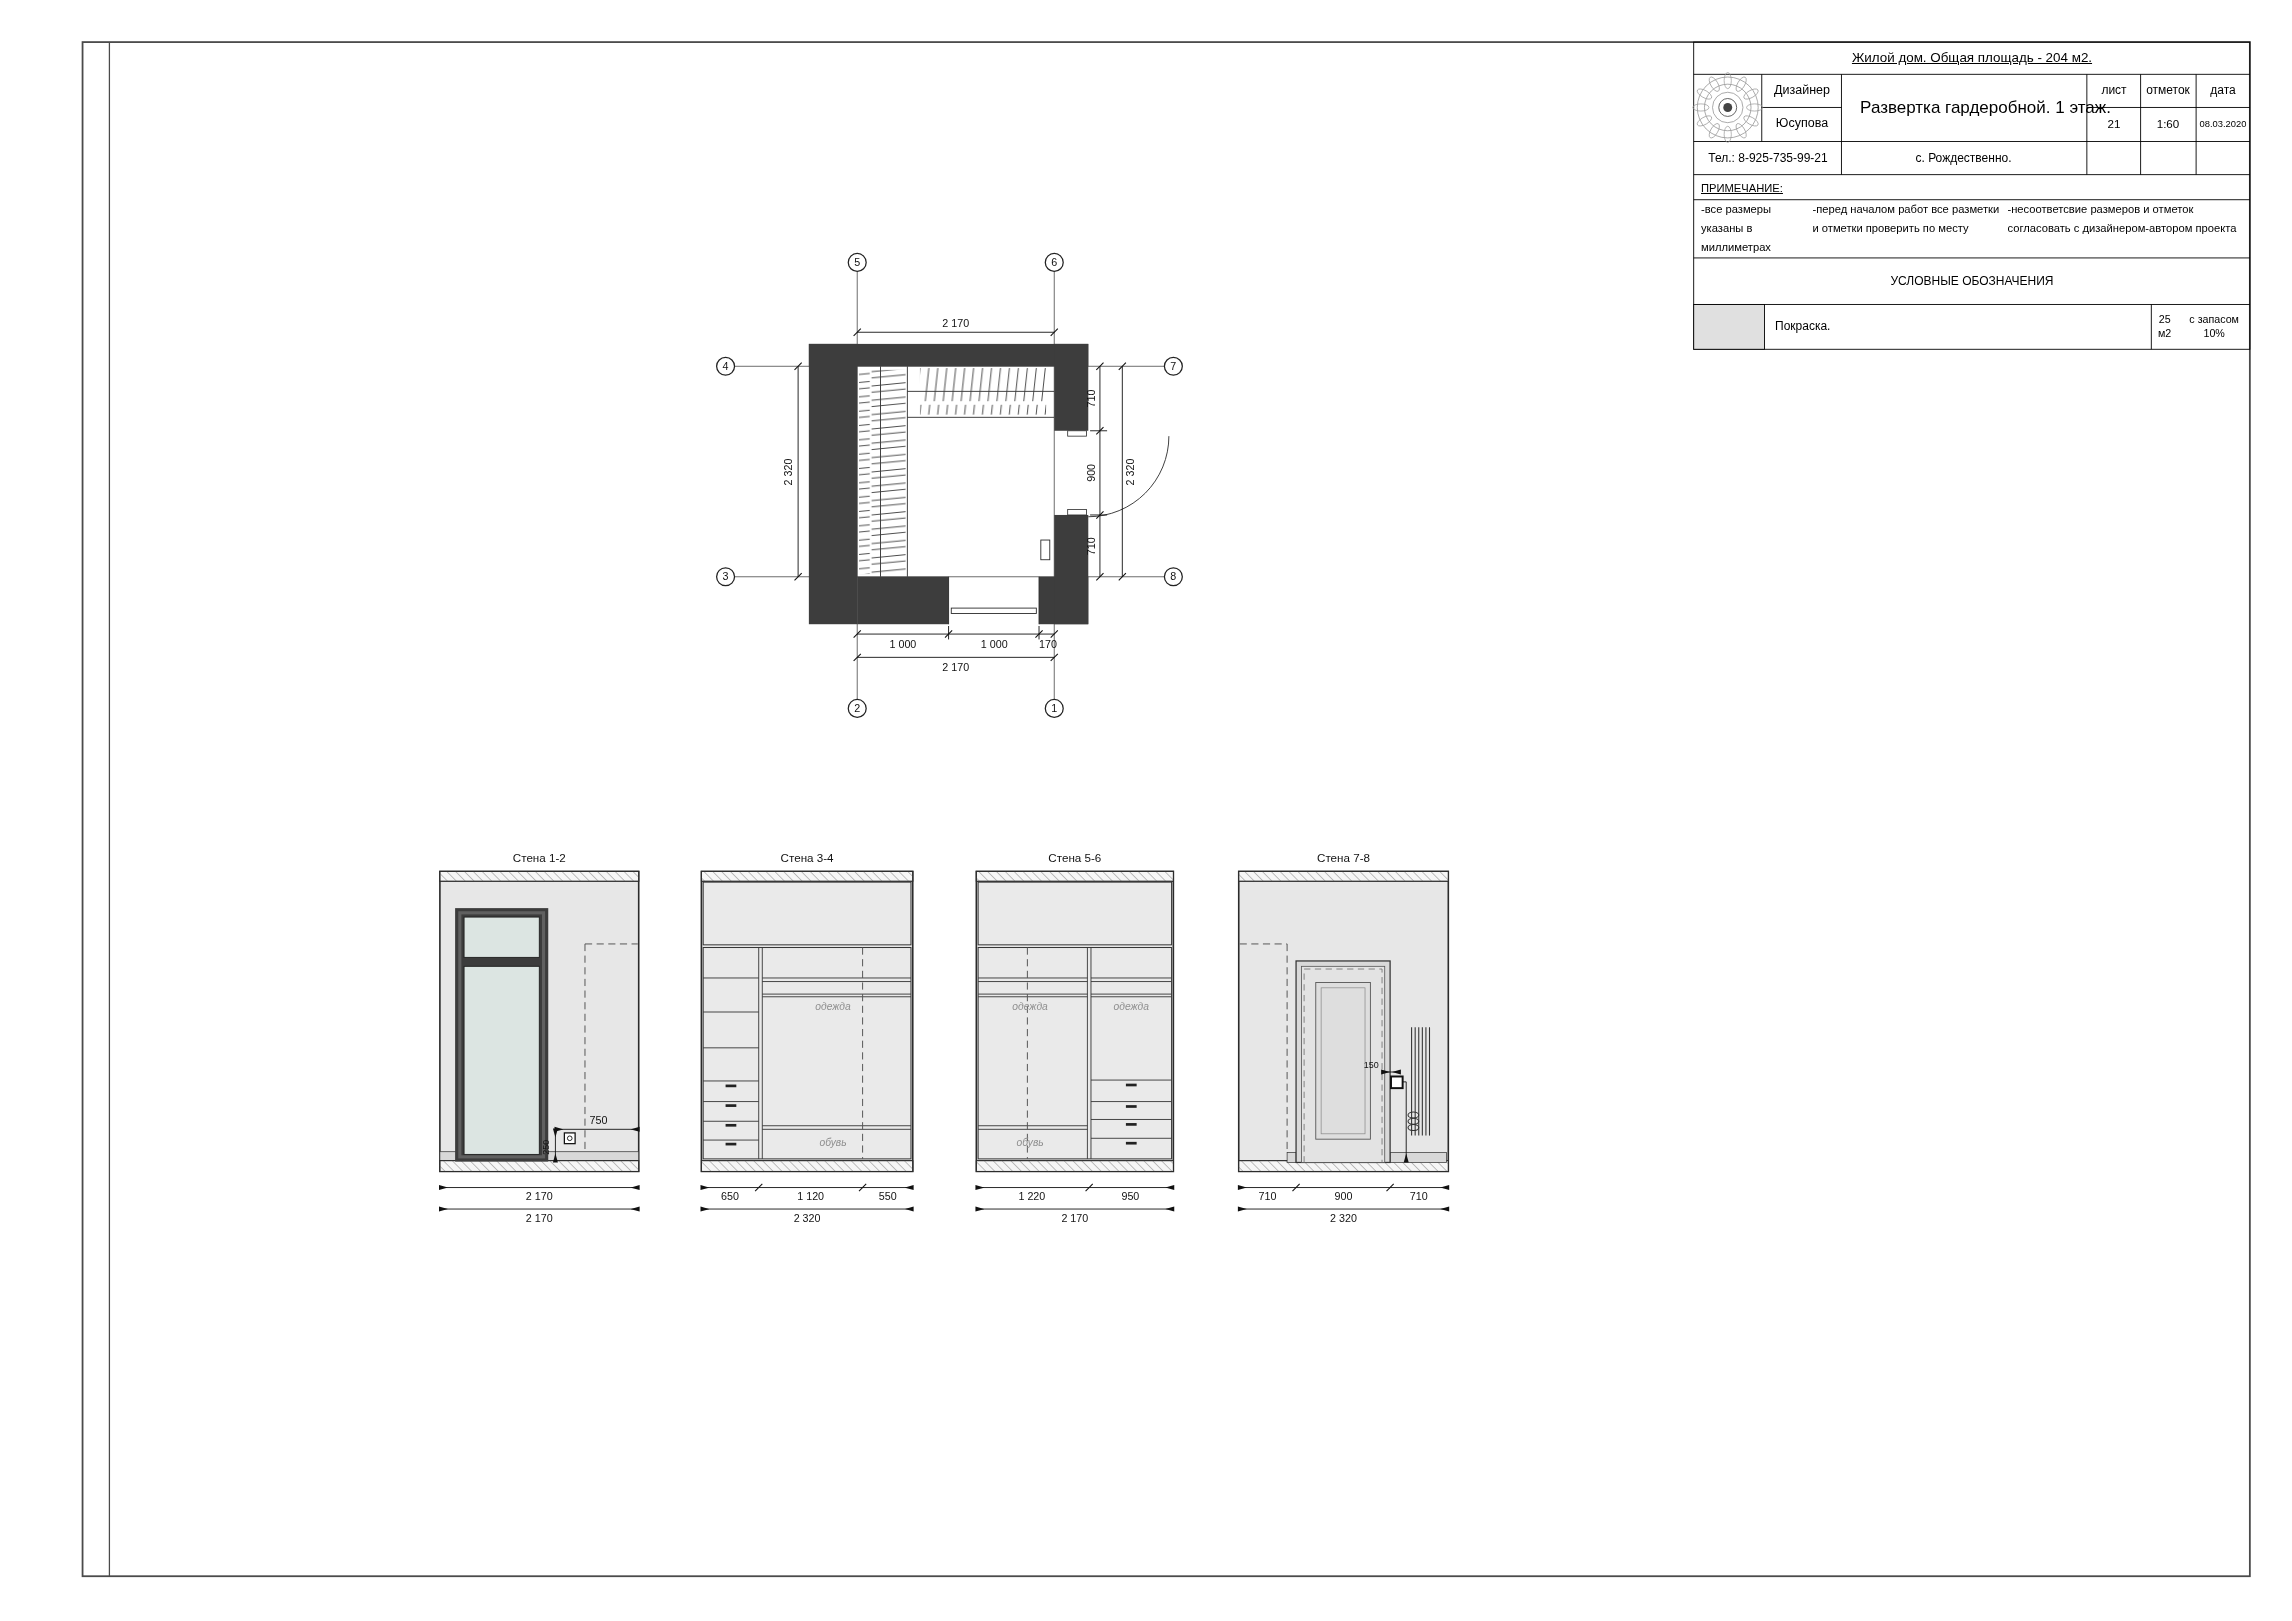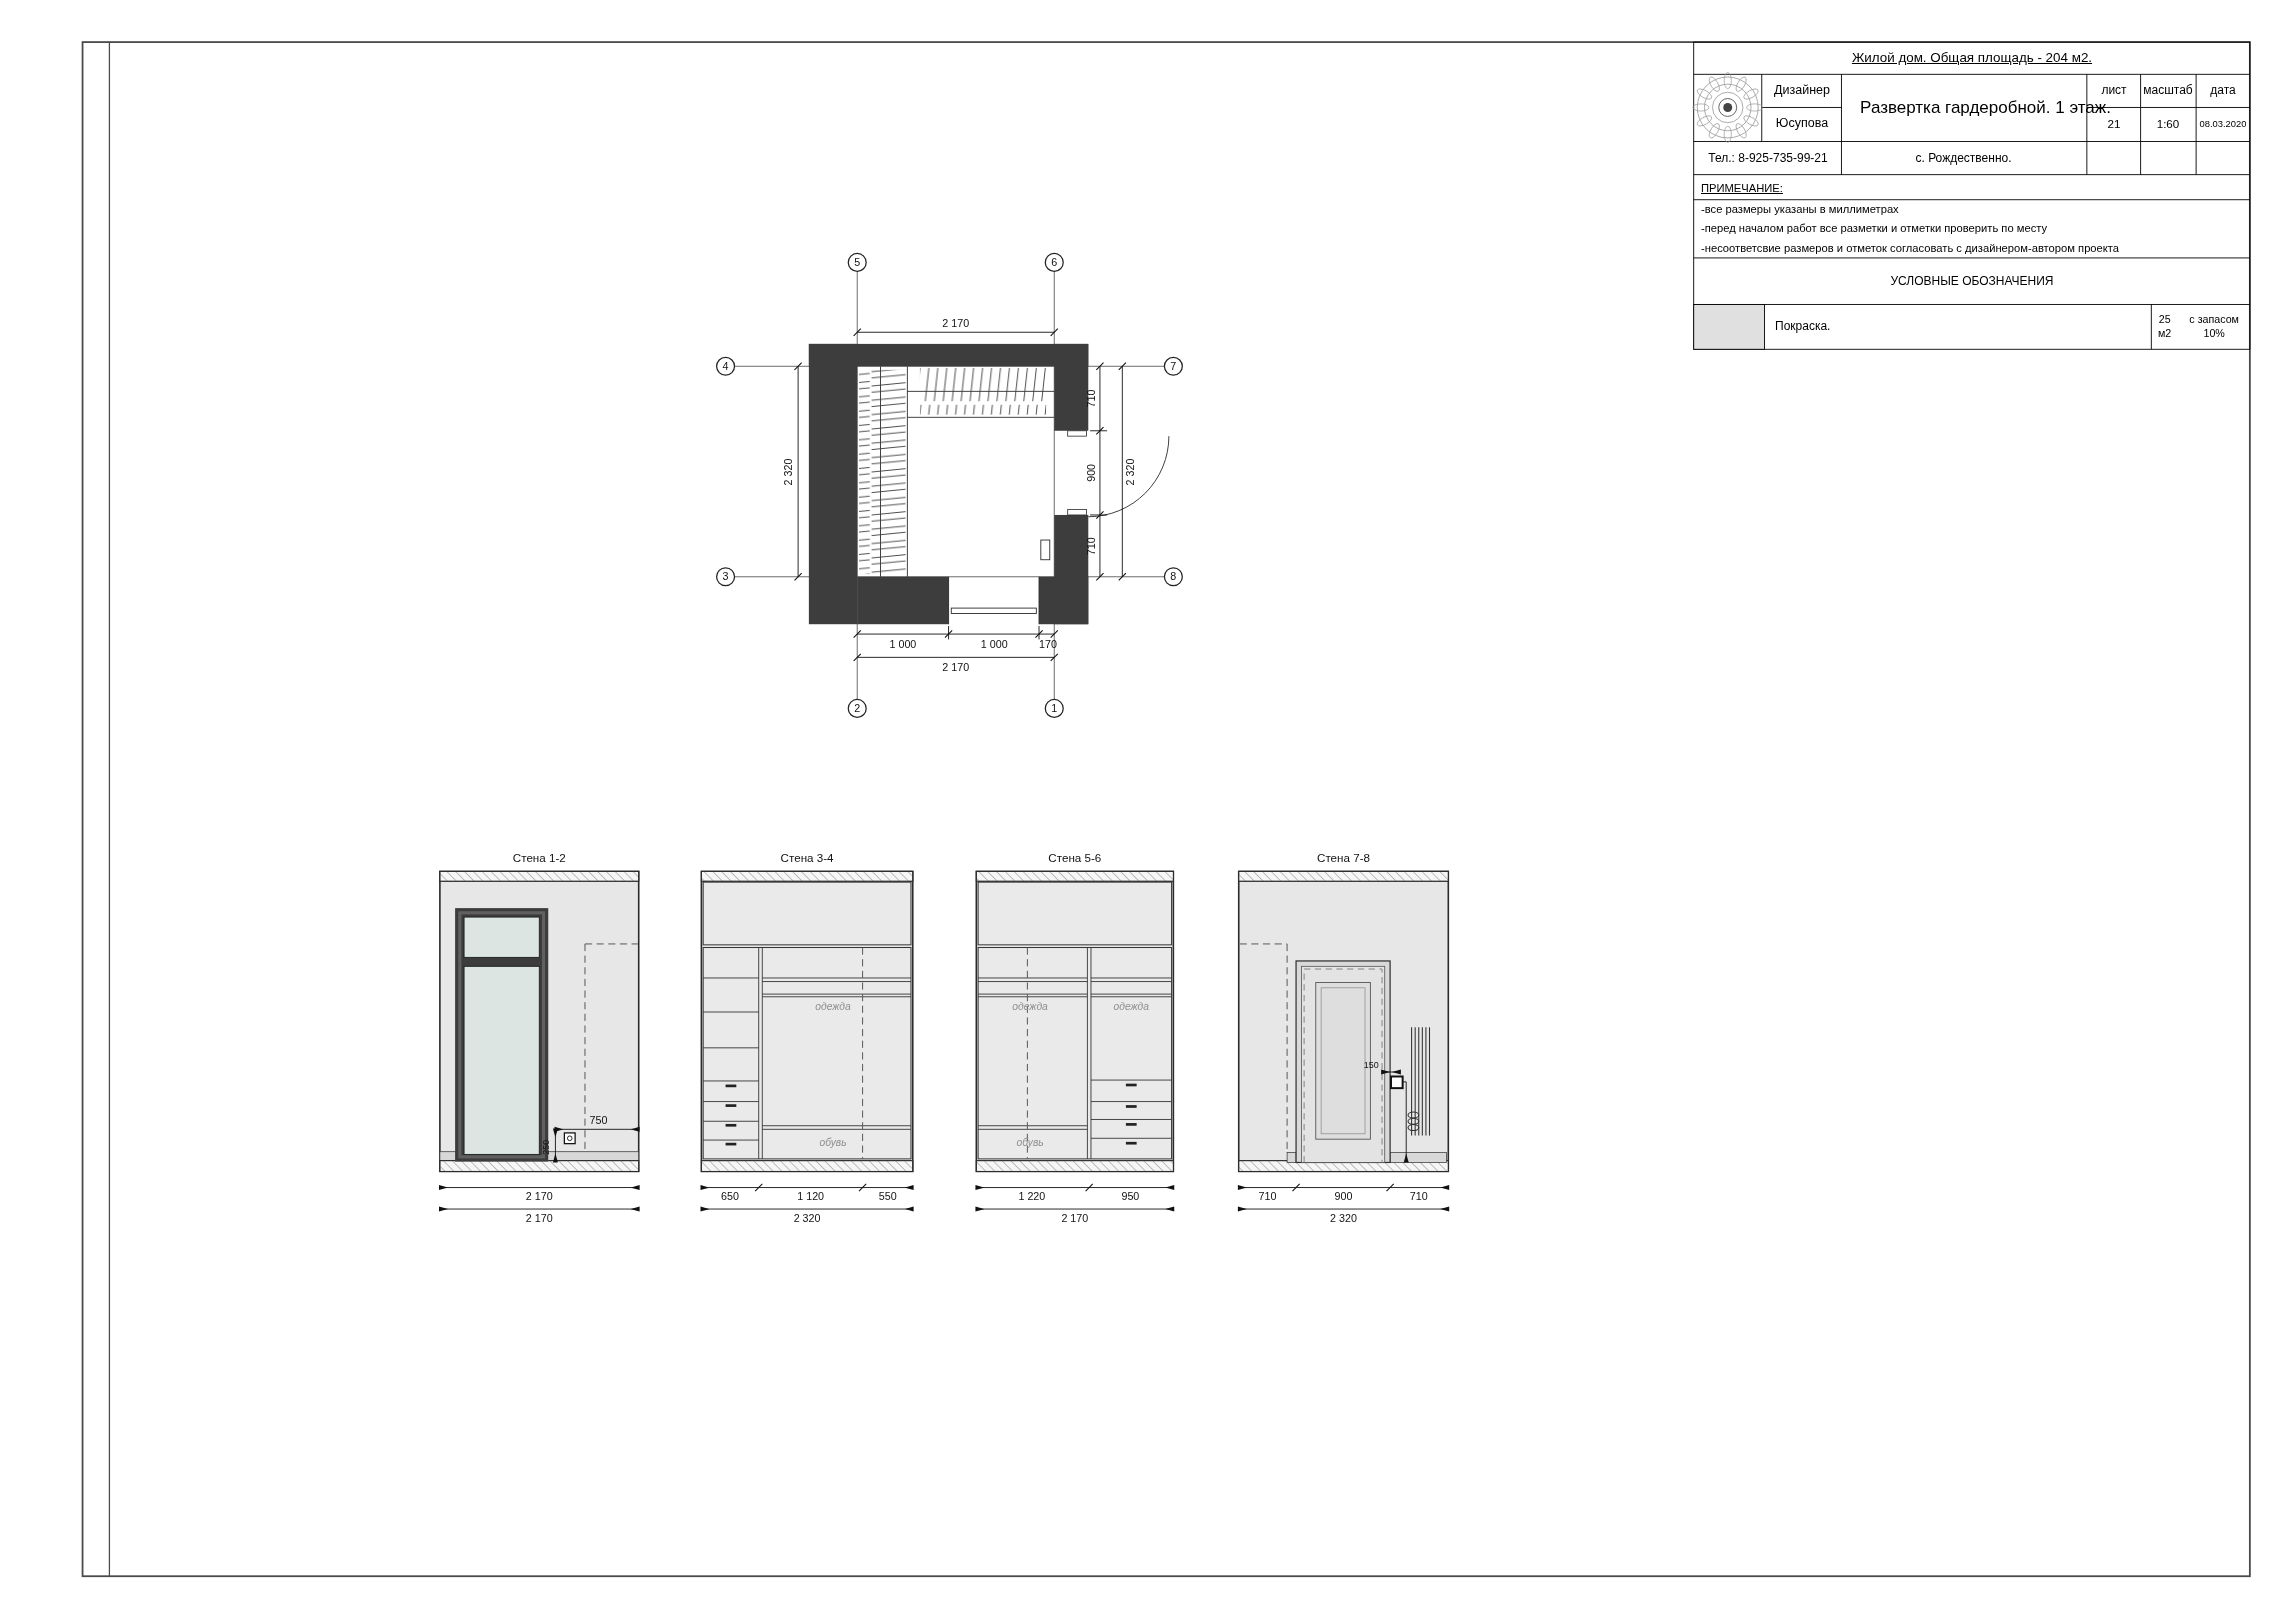--- a/index.html
+++ b/index.html
@@ -26,21 +26,21 @@
   .board{fill:#d8d8d8;stroke:#333;stroke-width:0.8;}
   .tbl{stroke:#000;stroke-width:1;fill:none;}
   .frame{stroke:#4a4a4a;stroke-width:2;fill:none;}
   .logo{stroke:#8a8a8a;stroke-width:0.8;fill:none;}
   
   .cell{position:absolute;display:flex;align-items:center;justify-content:center;
         text-align:center;line-height:1.25;}
   .cell.left{justify-content:flex-start;text-align:center;}
   .u{text-decoration:underline;}
   .notes{position:absolute;font-size:11.2px;line-height:1.7;display:flex;
-         flex-direction:column;justify-content:center;}
+         flex-direction:row;justify-content:center;}
 </style>
 </head>
 <body>
 
 <div id="sheet">
 
 <svg id="draw" width="2293" height="1621" viewBox="0 0 2560 1810">
   <defs>
     <marker id="ar" orient="auto-start-reverse" markerWidth="12" markerHeight="8" refX="9" refY="4" markerUnits="userSpaceOnUse">
       <path d="M0,4 L10,1.2 L10,6.8 Z" fill="#111"></path>
@@ -392,21 +392,21 @@
     <text x="1500" y="1364" class="dimt">2 320</text>
   </g>
 </svg>
 
 <div>
   <div class="cell u" style="left:1694px;top:42px;width:556px;height:32px;font-size:13.4px;">Жилой дом. Общая площадь - 204 м2.</div>
   <div class="cell" style="left:1762px;top:74px;width:80px;height:33px;font-size:12.5px;">Дизайнер</div>
   <div class="cell" style="left:1762px;top:107px;width:80px;height:34px;font-size:12.5px;">Юсупова</div>
   <div class="cell" style="left:1841px;top:74px;width:277px;height:67px;font-size:17px;margin-left:6px;">Развертка гардеробной. 1 этаж.</div>
   <div class="cell" style="left:2087px;top:74px;width:54px;height:33px;font-size:12px;">лист</div>
-  <div class="cell" style="left:2140px;top:74px;width:56px;height:33px;font-size:12px;">масштаб</div>
+  <div class="cell" style="left:2140px;top:74px;width:56px;height:33px;font-size:12px;">отметок</div>
   <div class="cell" style="left:2196px;top:74px;width:54px;height:33px;font-size:12px;">дата</div>
   <div class="cell" style="left:2087px;top:107px;width:54px;height:34px;font-size:11.6px;">21</div>
   <div class="cell" style="left:2140px;top:107px;width:56px;height:34px;font-size:11.6px;">1:60</div>
   <div class="cell" style="left:2196px;top:107px;width:54px;height:34px;font-size:9.4px;">08.03.2020</div>
   <div class="cell" style="left:1694px;top:142px;width:148px;height:33px;font-size:12px;">Тел.: 8-925-735-99-21</div>
   <div class="cell" style="left:1841px;top:142px;width:245px;height:33px;font-size:12px;">с. Рождественно.</div>
   <div class="cell left u" style="left:1701px;top:175px;width:542px;height:25px;font-size:11.2px;">ПРИМЕЧАНИЕ:</div>
   <div class="notes" style="left:1701px;top:200px;width:542px;height:58px;">
     <div>-все размеры указаны в миллиметрах</div>
     <div>-перед началом работ все разметки и отметки проверить по месту</div>

